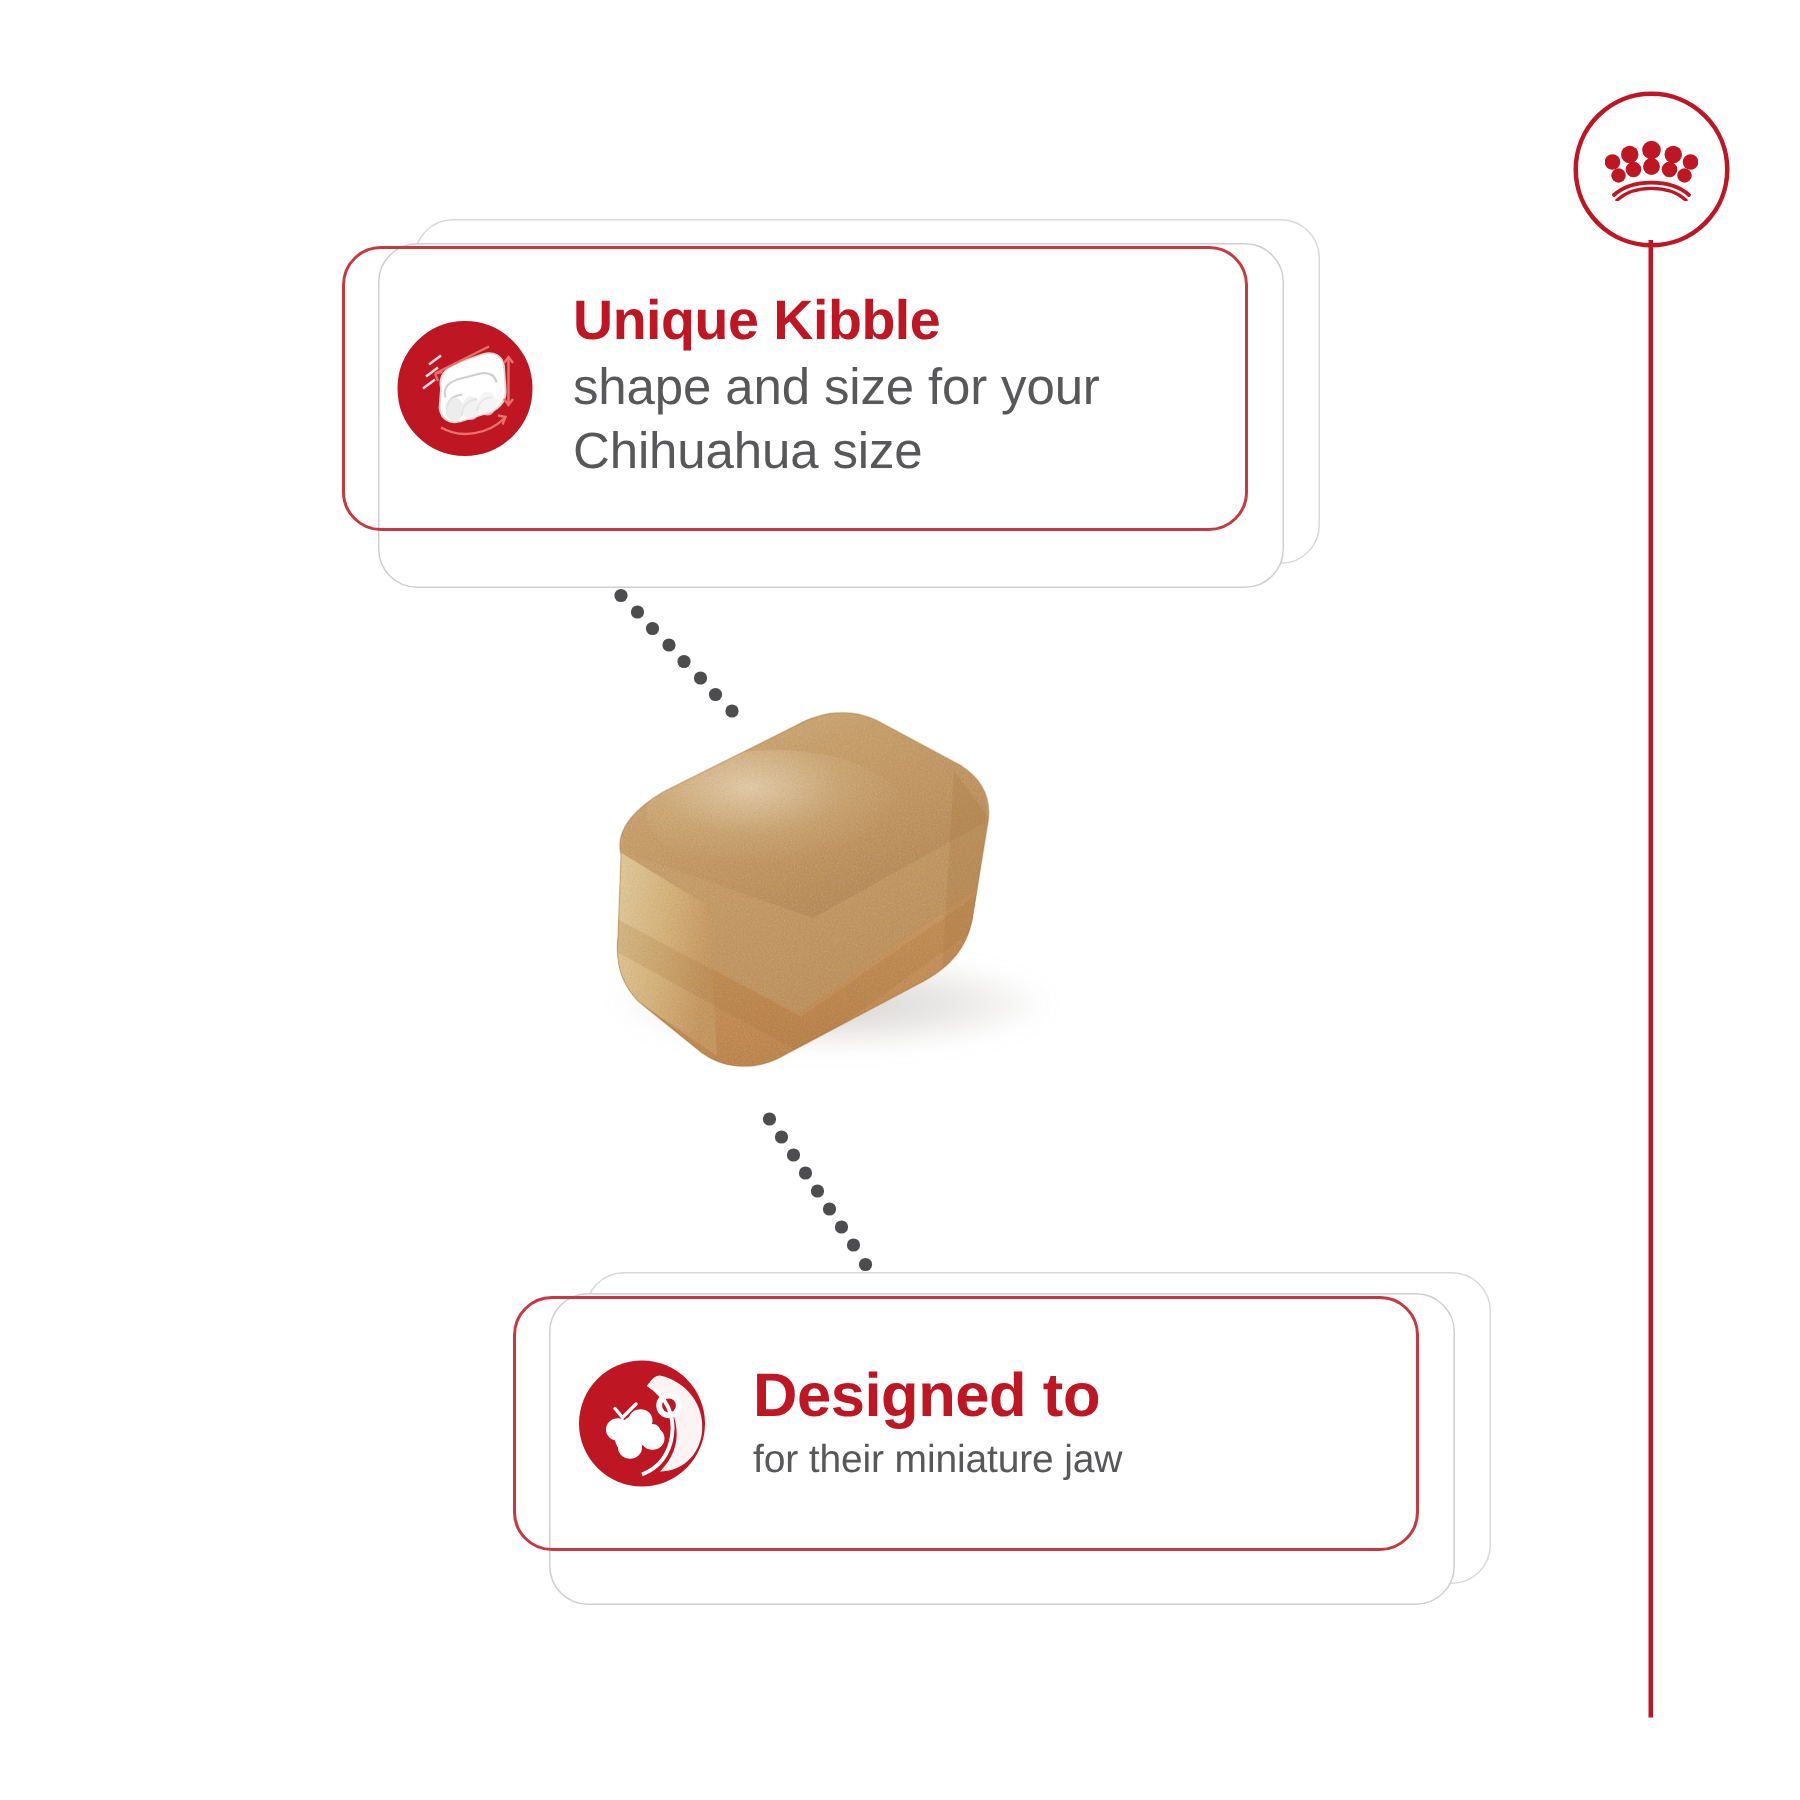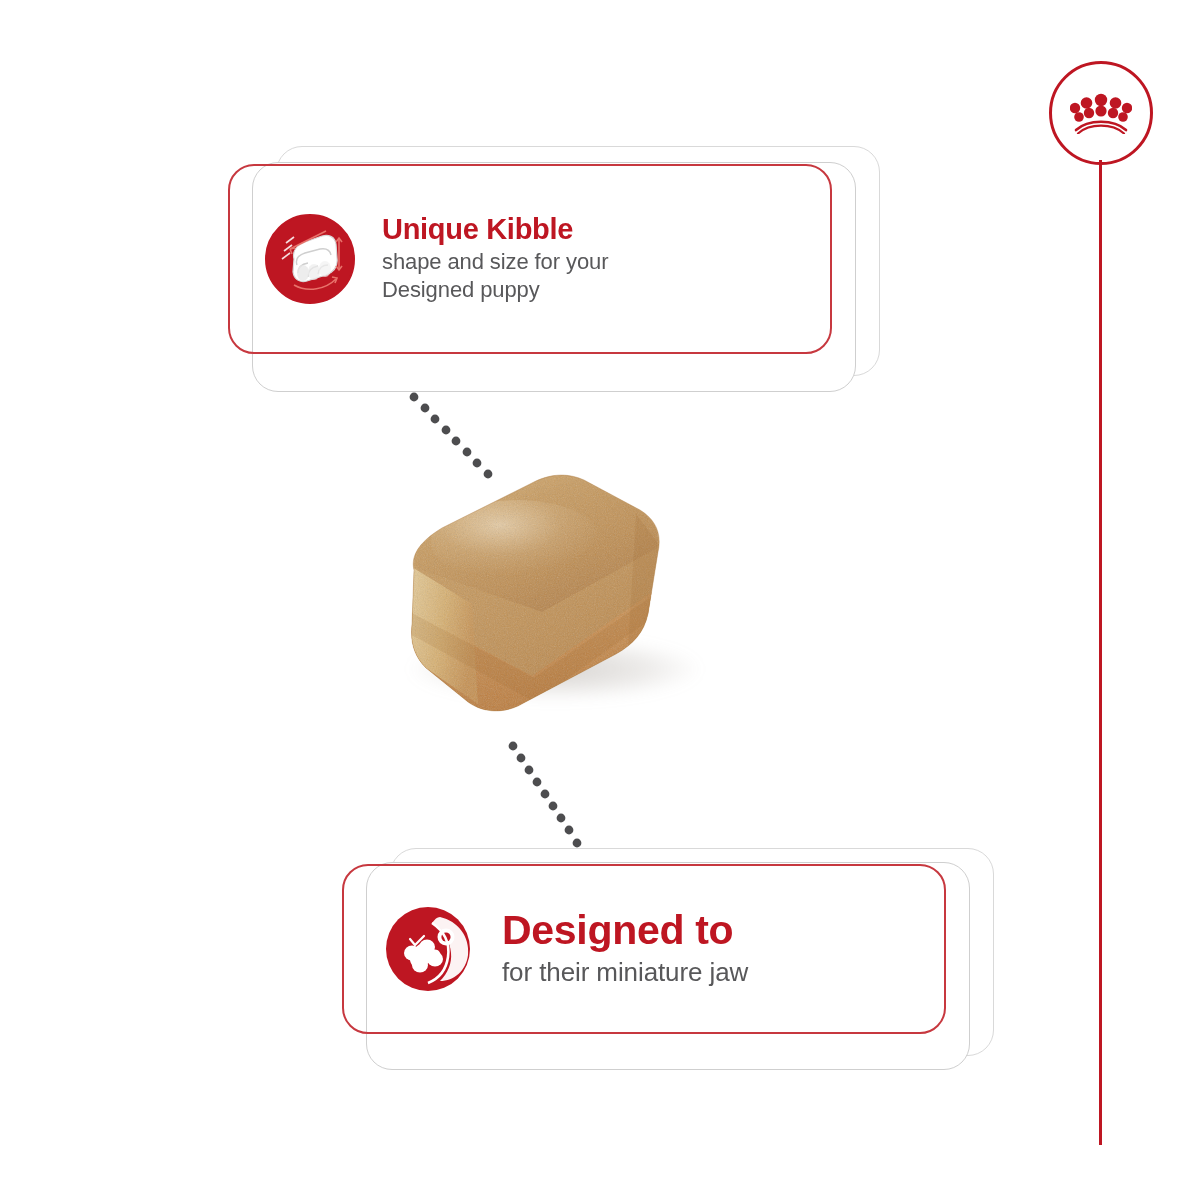--- a/index.html
+++ b/index.html
@@ -123,29 +123,29 @@
     width: 92px;
     height: 92px;
     position: relative;
   }
   .card-text {
     flex: 1 1 auto;
     padding-left: 26px;
   }
   .card-title {
     color: #BE1622;
-    font-size: 29px;
+    font-size: 37px;
     font-weight: bold;
     line-height: 1.06;
     letter-spacing: -0.3px;
     white-space: nowrap;
   }
   .card-sub {
     color: #58585A;
-    font-size: 22px;
+    font-size: 34px;
     font-weight: normal;
     line-height: 1.28;
     letter-spacing: -0.1px;
     padding-top: 3px;
   }
 
   
   #card-top { left: 228px; top: 146px; width: 660px; height: 242px; }
   #card-top .layer-back  { left: 48px;  top: 0px;   width: 604px; height: 230px; }
   #card-top .layer-mid   { left: 24px;  top: 16px;  width: 604px; height: 230px; }
@@ -343,21 +343,21 @@
             <path d="M72 53 L 75 57 L 78 53"></path>
             <path d="M30 72 C 44 80, 62 76, 72 66"></path>
             <path d="M68 64 L 73 65 L 71 70"></path>
           </g>
         </svg>
       </div>
       <div class="card-text">
         <div class="card-title">Unique Kibble</div>
         <div class="card-sub">
           <div>shape and size for your</div>
-          <div>Designed puppy</div>
+          <div>Chihuahua size</div>
         </div>
       </div>
     </div>
   </div>
 
   <div class="card-stack" id="card-bottom">
     <div class="stack-layer layer-back"></div>
     <div class="stack-layer layer-mid"></div>
     <div class="stack-layer layer-front"></div>
 

